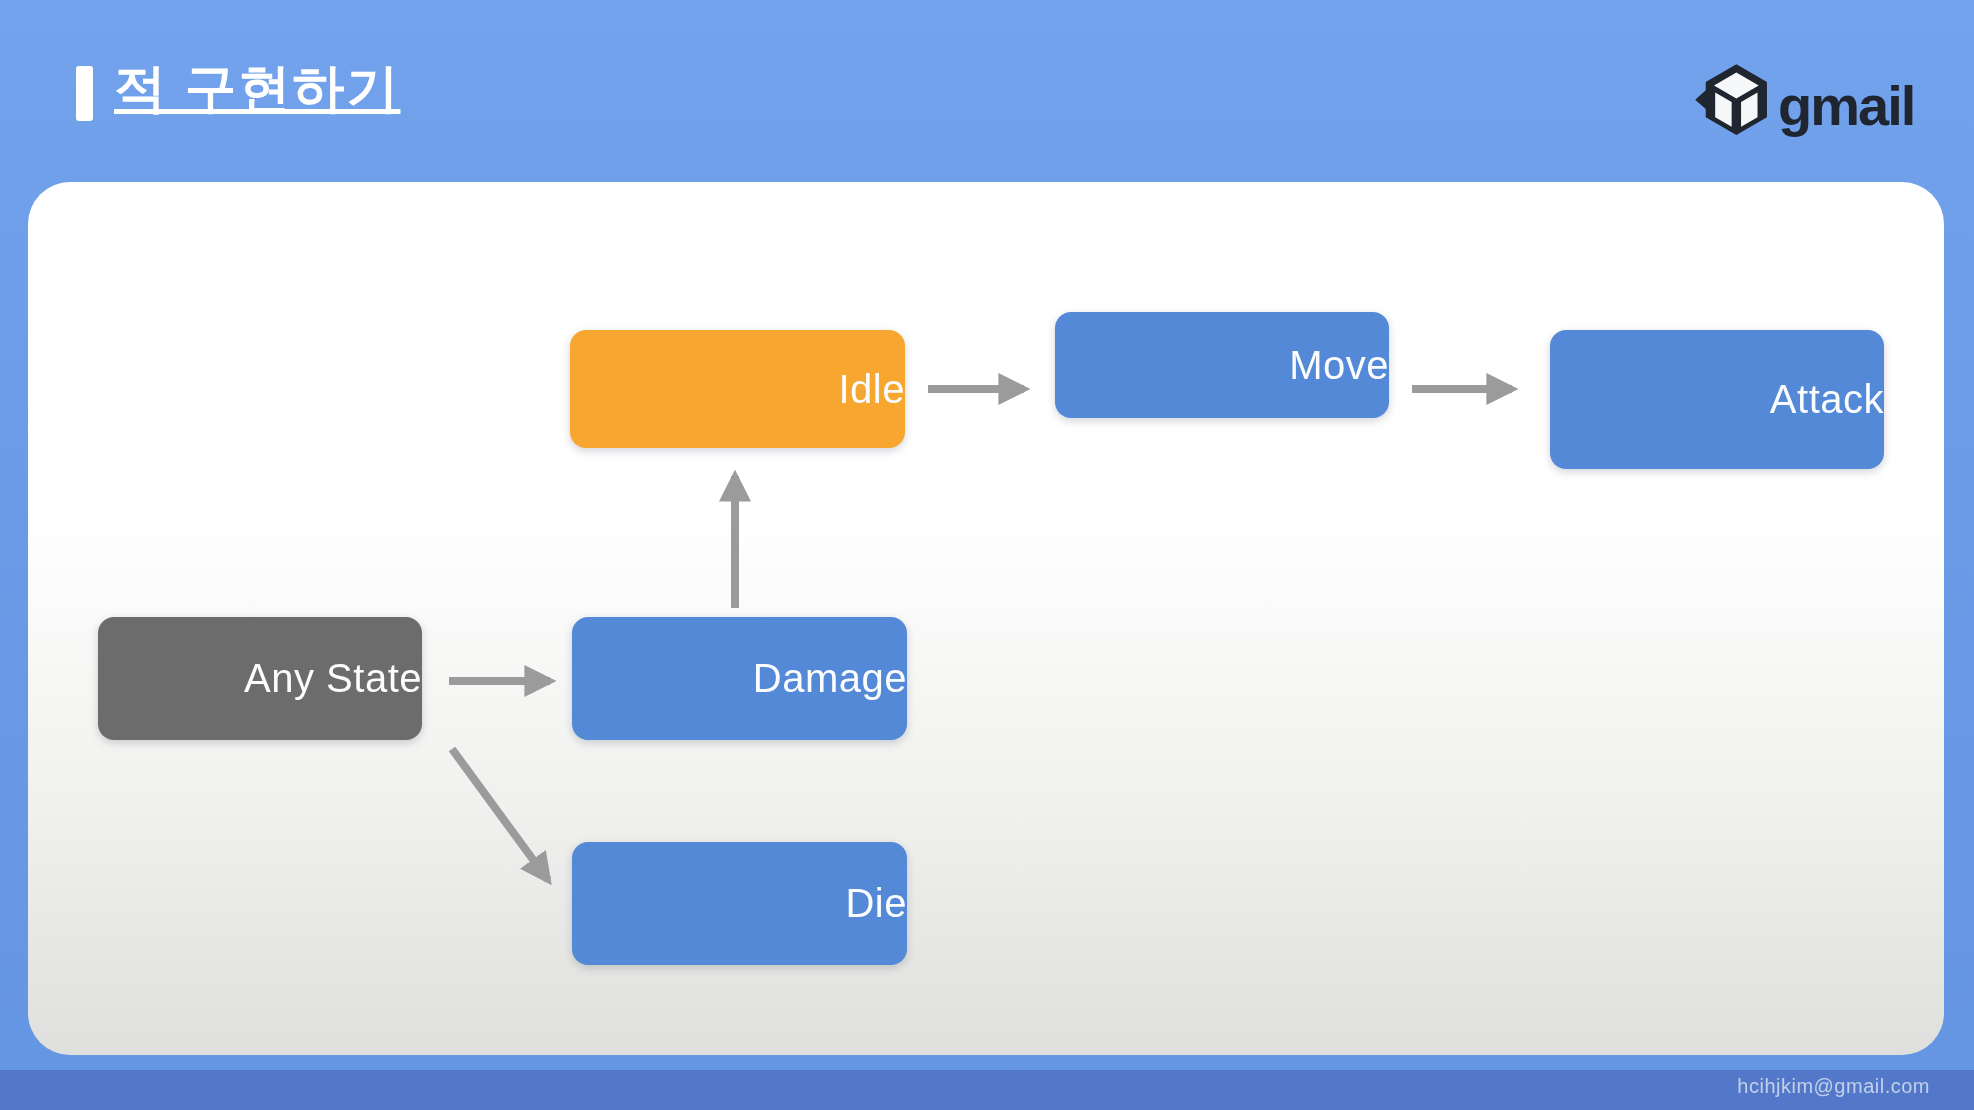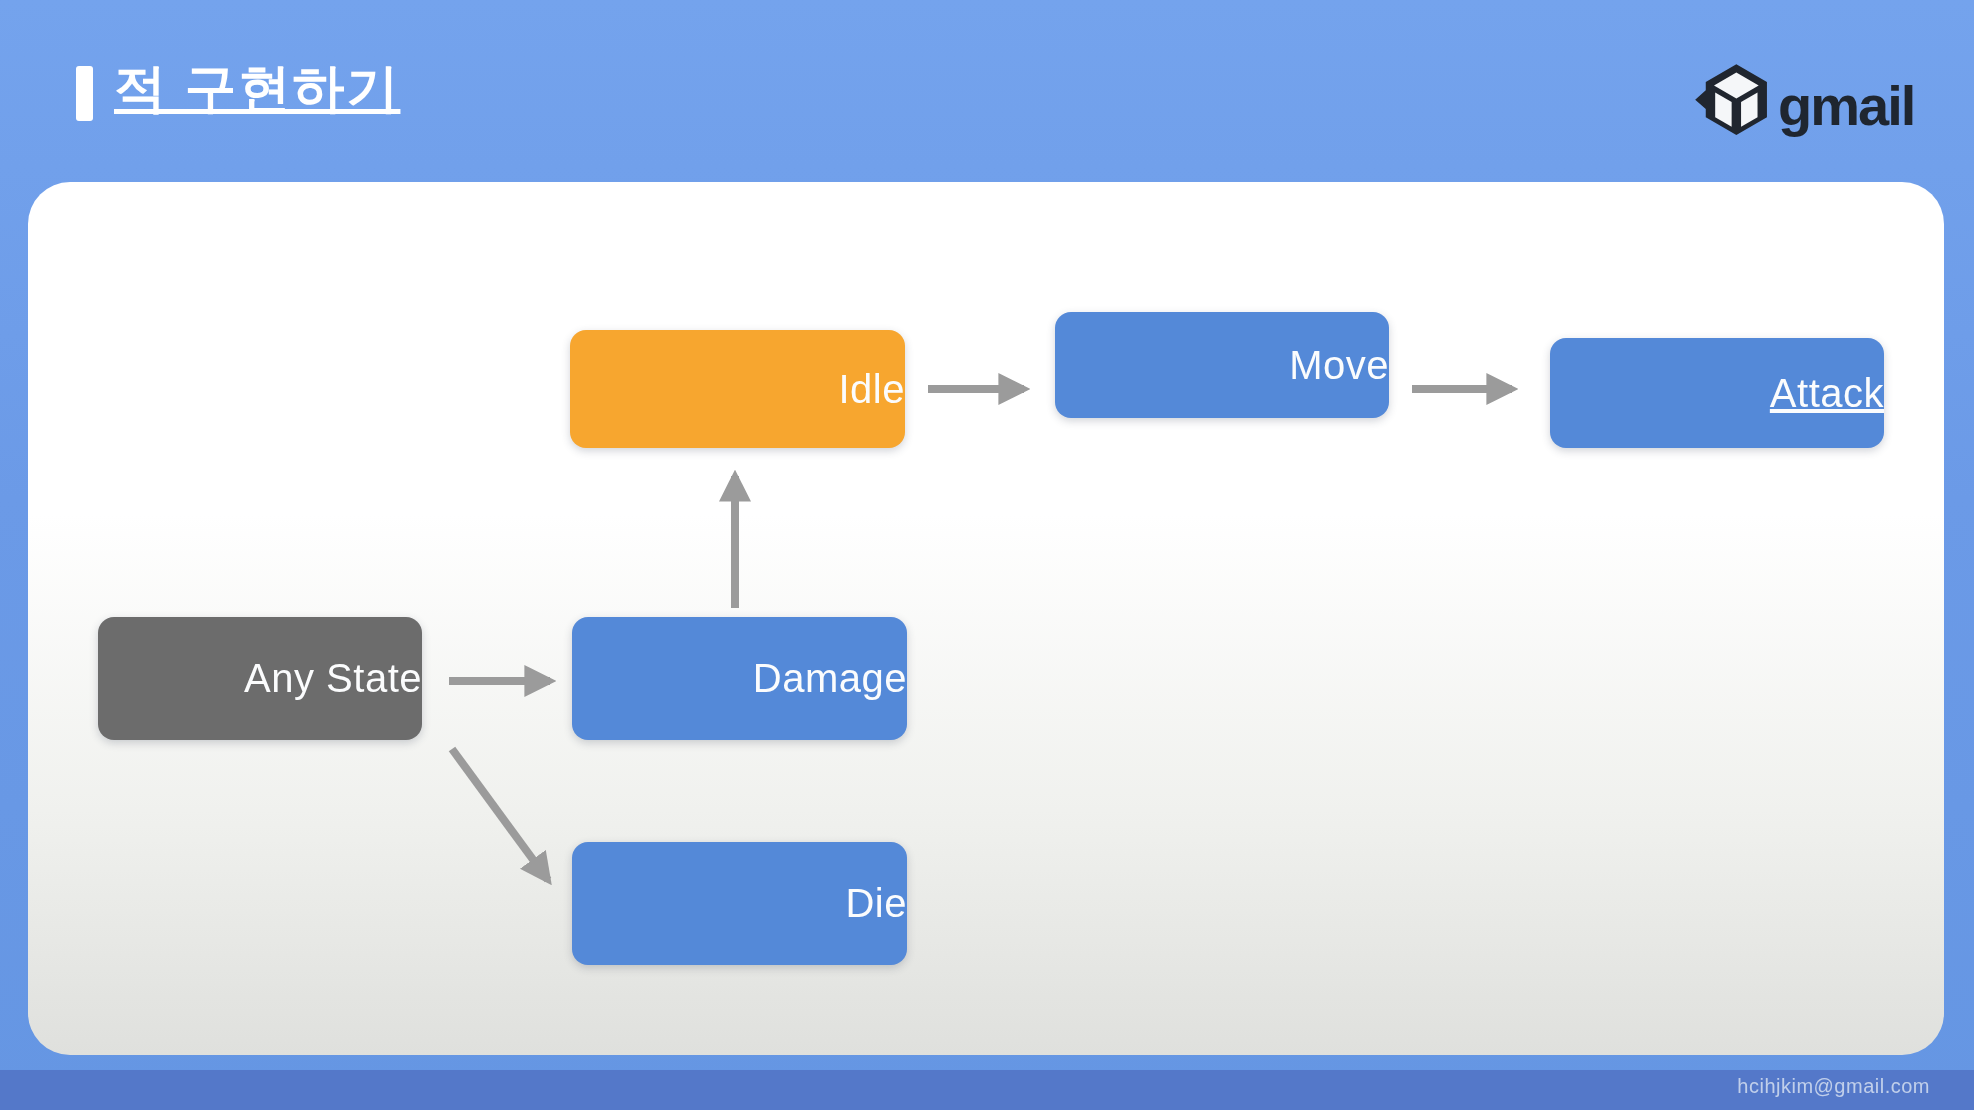--- a/index.html
+++ b/index.html
@@ -69,21 +69,21 @@
     justify-content: flex-end;
     border-radius: 16px;
     color: #FBFCFD;
     font-size: 40px;
     letter-spacing: 0.5px;
     box-shadow: 0 3px 8px rgba(50, 60, 80, 0.22);
     white-space: nowrap;
   }
   .node-idle     { left: 570px;  top: 330px; width: 335px; height: 118px; background: #F7A62F; }
   .node-move     { left: 1055px; top: 312px; width: 334px; height: 106px; background: #5489D8; }
-  .node-attack   { left: 1550px; top: 338px; width: 334px; height: 110px; background: #5489D8; text-decoration: underline; }
+  .node-attack   { left: 1550px; top: 330px; width: 334px; height: 139px; background: #5489D8; }
   .node-anystate { left: 98px;   top: 617px; width: 324px; height: 123px; background: #6C6C6C; }
   .node-damage   { left: 572px;  top: 617px; width: 335px; height: 123px; background: #5489D8; }
   .node-die      { left: 572px;  top: 842px; width: 335px; height: 123px; background: #5489D8; }
   
   .arrows {
     position: absolute;
     left: 0; top: 0;
     width: 1974px; height: 1110px;
     pointer-events: none;
   }

